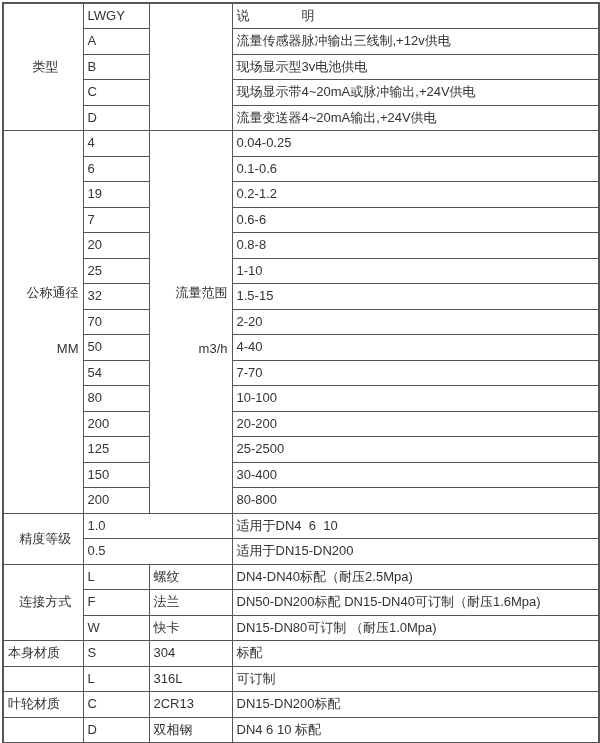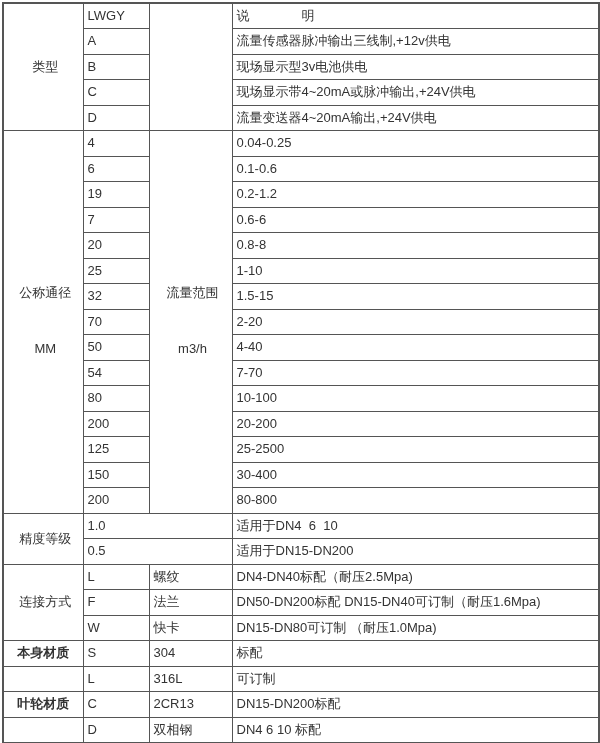--- a/index.html
+++ b/index.html
@@ -16,22 +16,22 @@
     padding:0 4px;
     vertical-align:middle;
     text-align:left;
     white-space:pre-wrap;
     overflow:hidden;
     line-height:1.35;
   }
   tr { height:25.5px; }
   td.c { text-align:left; }
   td.lbl { text-align:center;padding-left:8px; }
-  td.lbl-left { text-align:center;font-weight:bold; }
-  .two-line div { text-align:center; line-height:1.6; }
+  td.lbl-left { text-align:left; }
+  .two-line div { text-align:right; line-height:1.6; }
 </style>
 </head>
 <body>
 
 <table class="spec">
   <colgroup>
     <col style="width:80px">
     <col style="width:66px">
     <col style="width:83px">
     <col style="width:367px">

